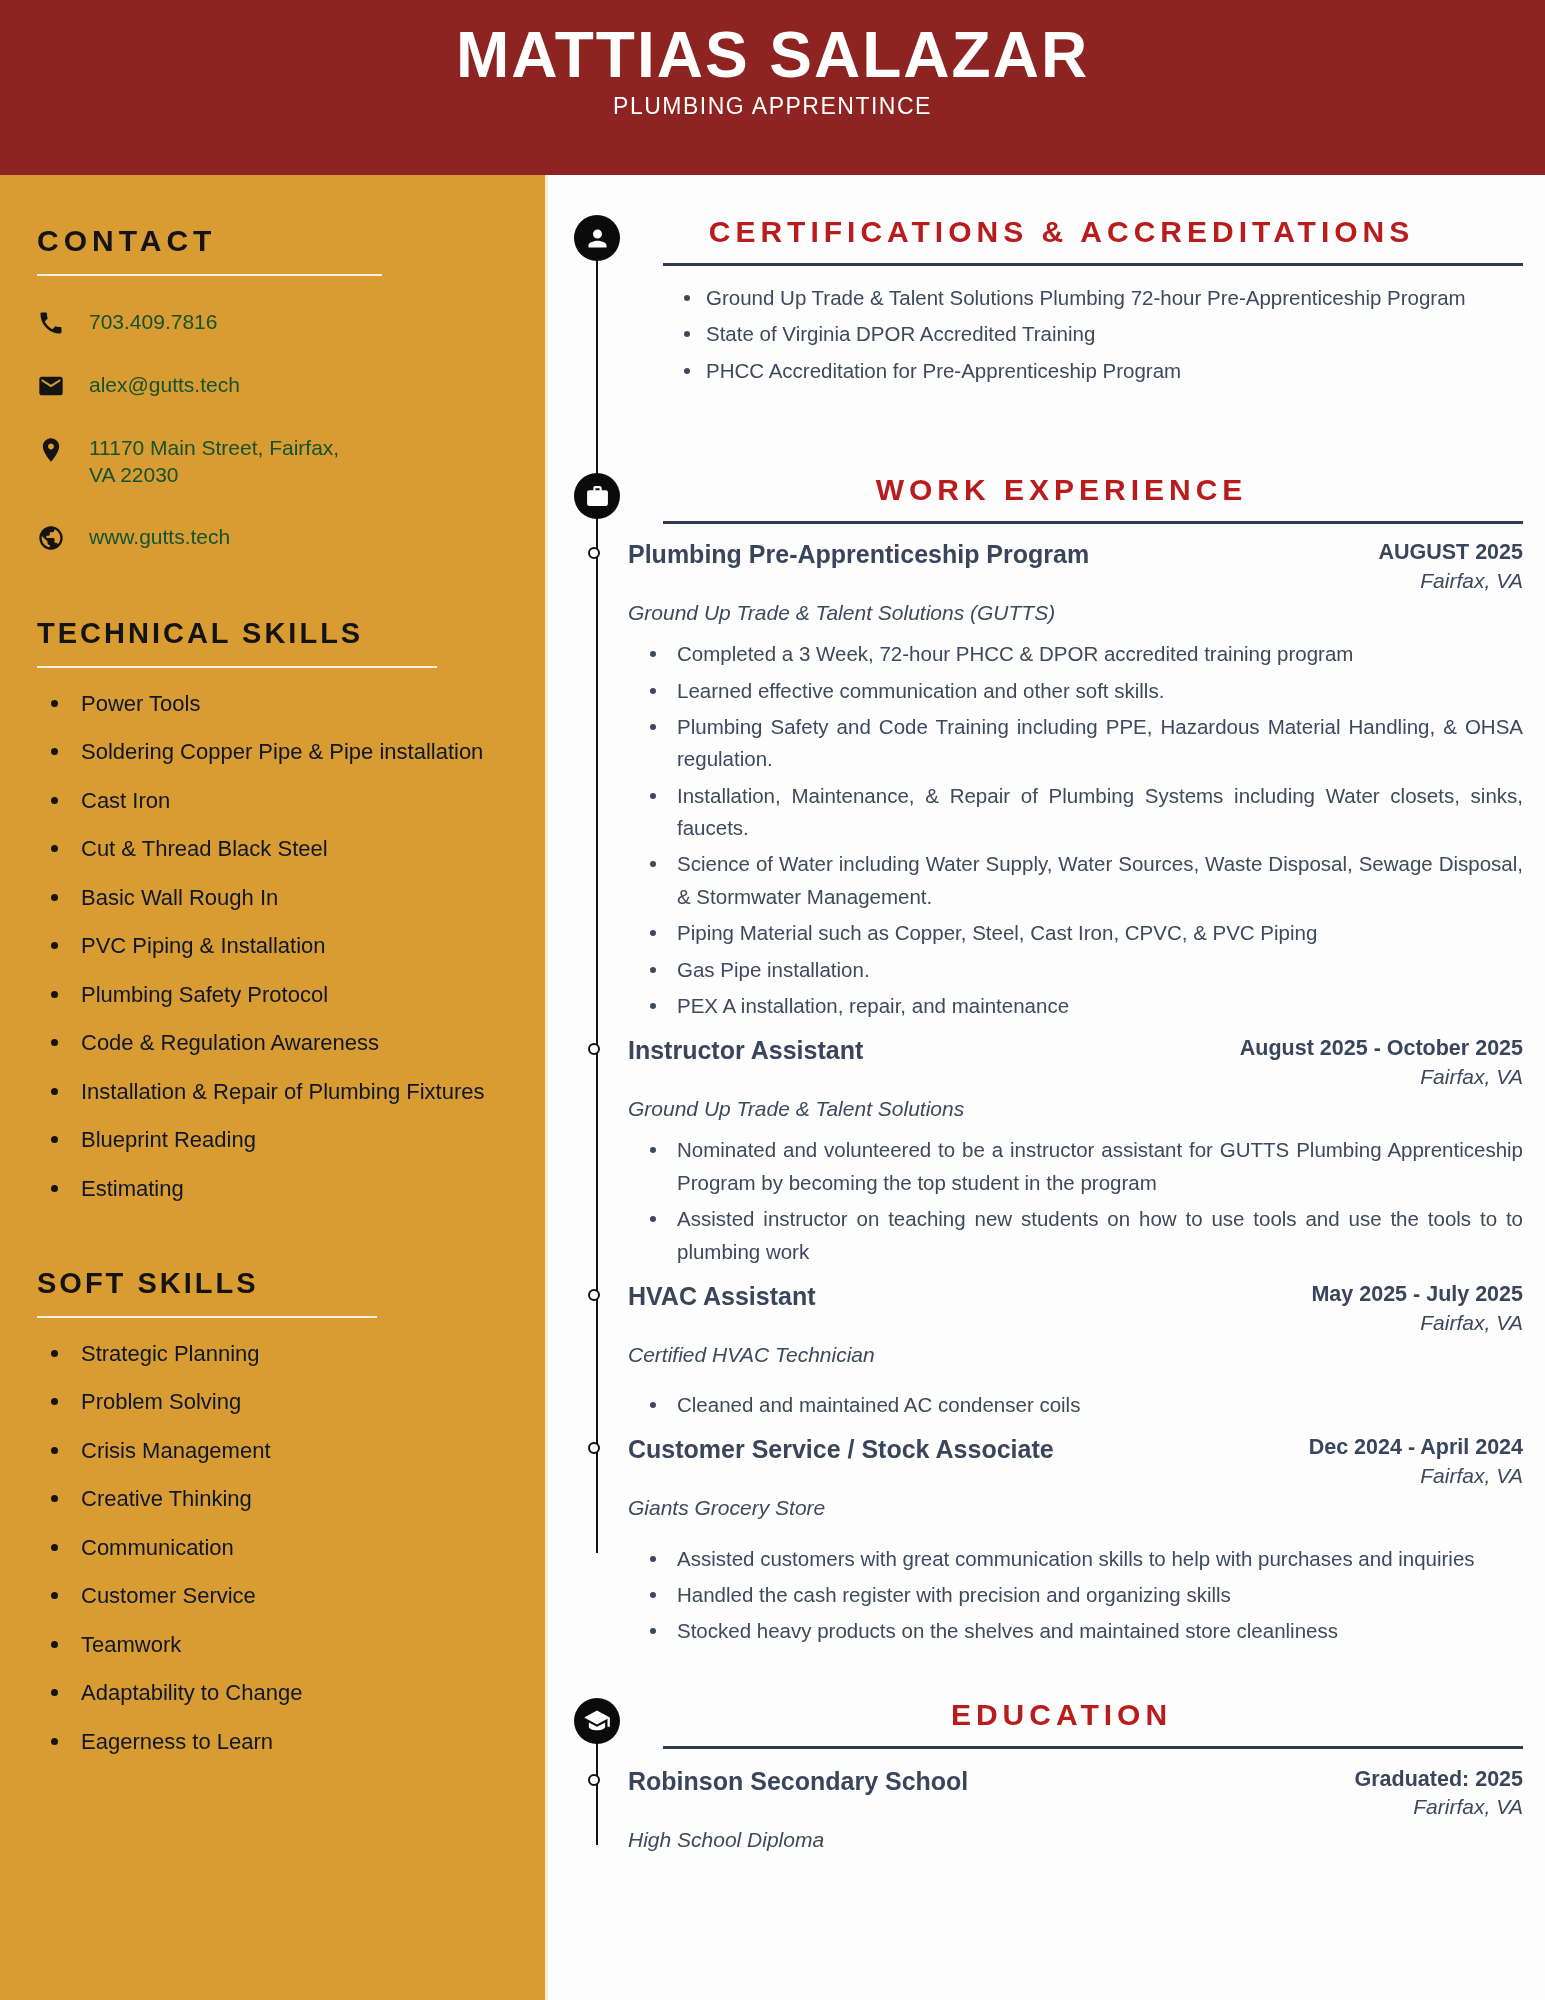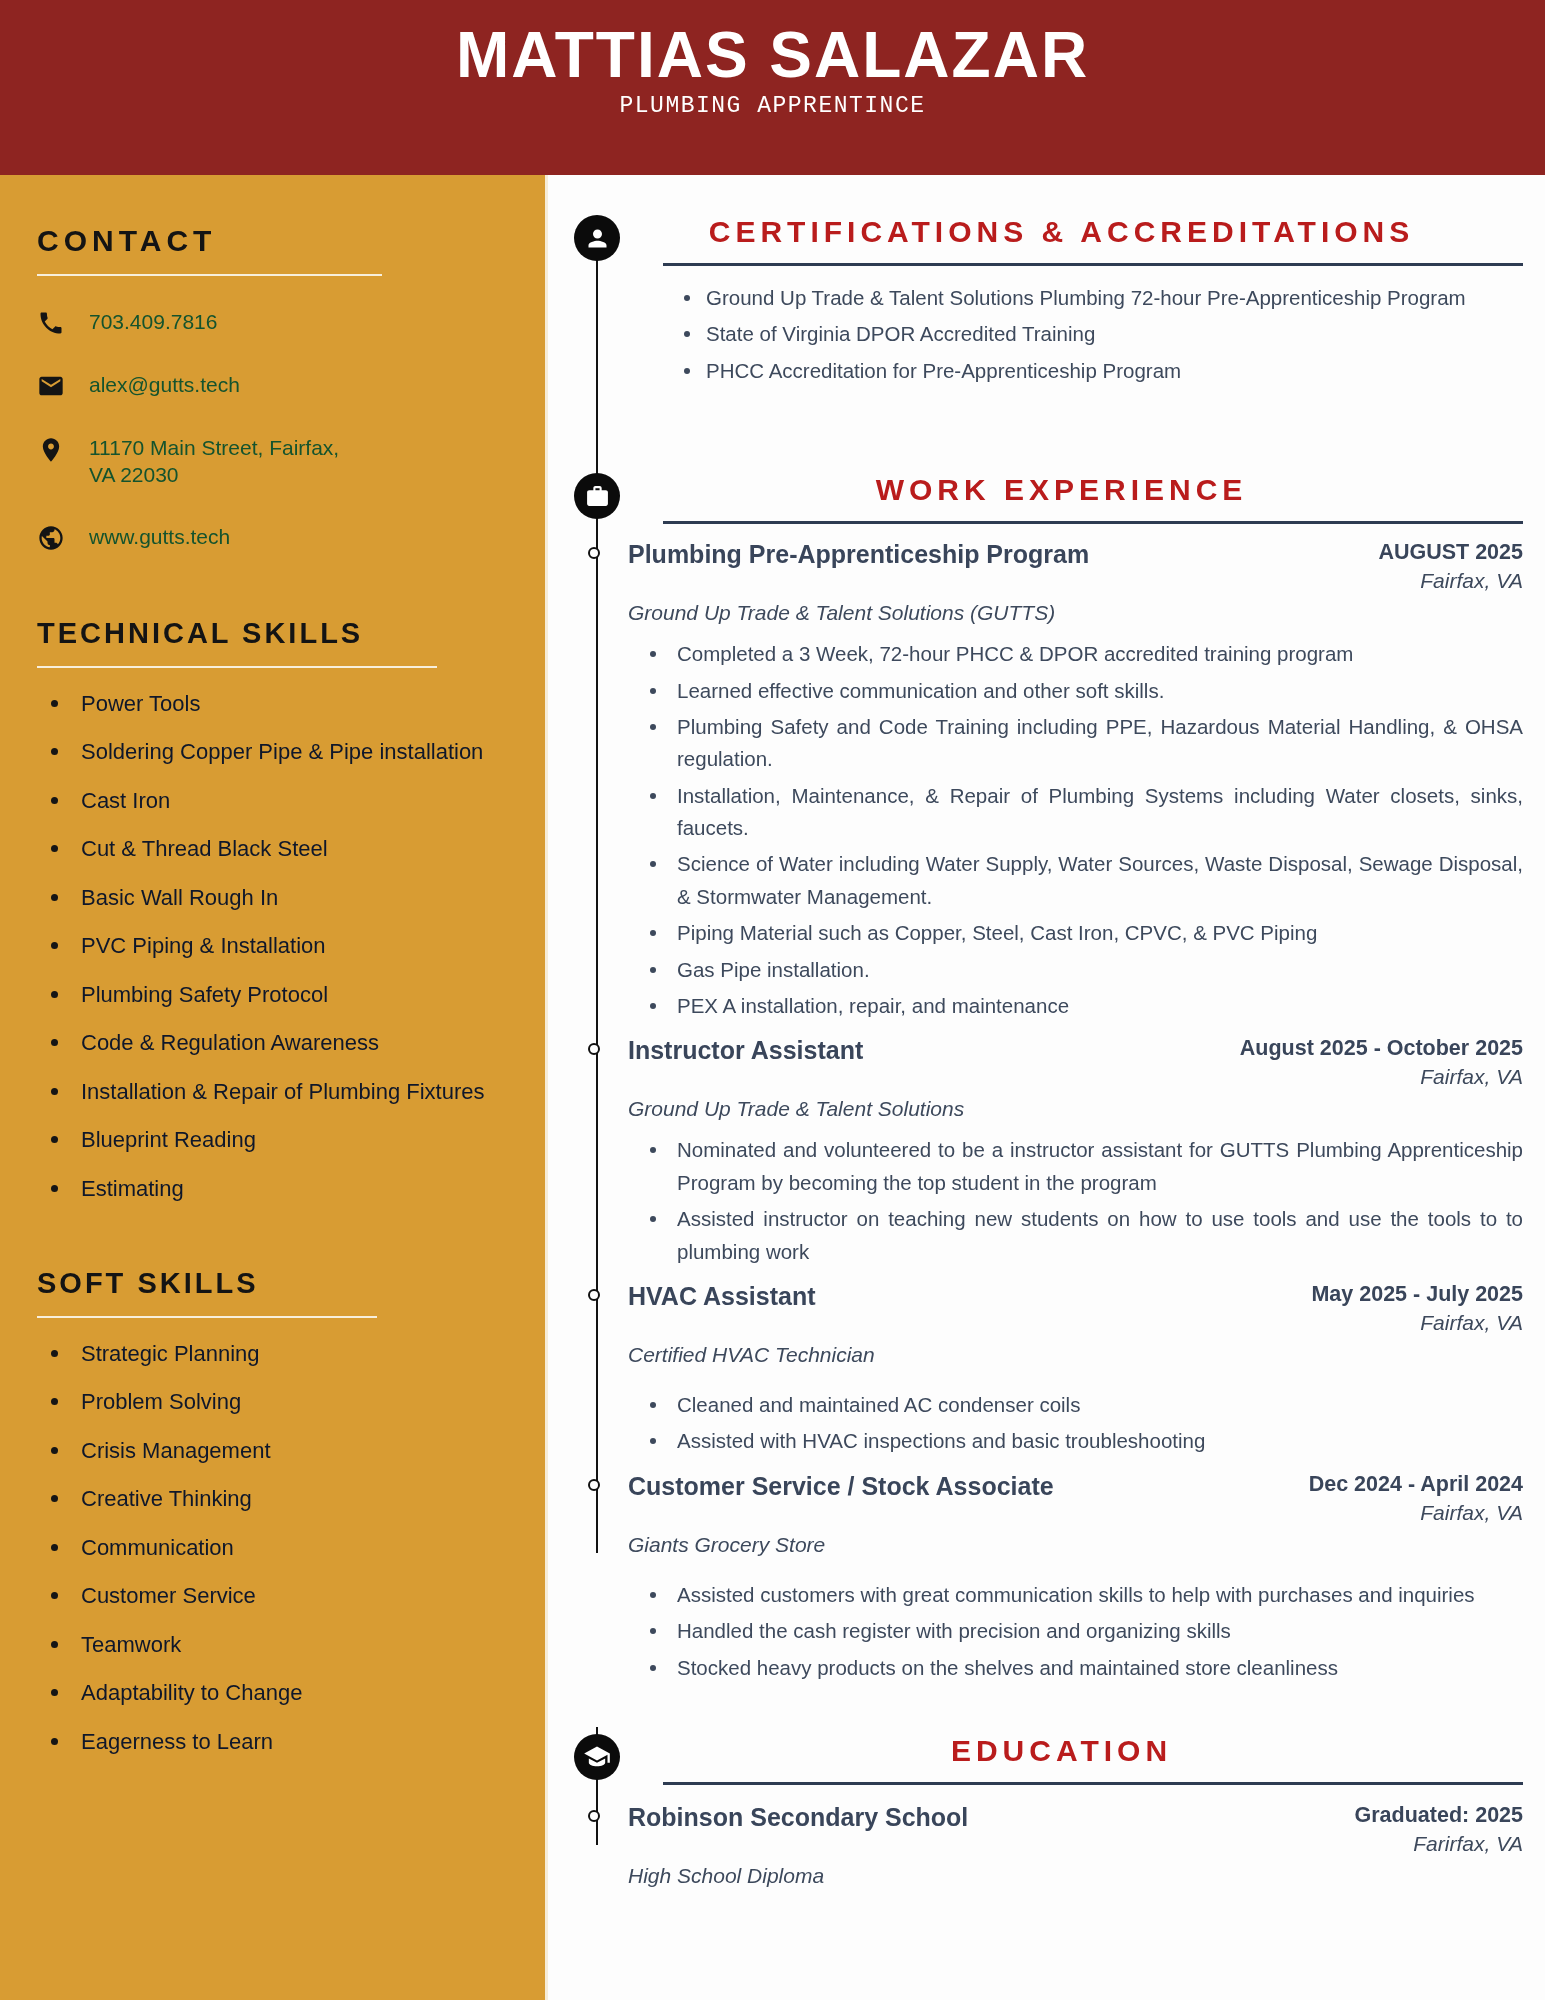--- a/index.html
+++ b/index.html
@@ -10,21 +10,21 @@
   }
   
   .header{
     position:absolute;left:0;top:0;width:1545px;height:175px;
     background:#8e2421;color:#ffffff;text-align:center;
   }
   .header .name{
     margin-top:22px;font-size:64px;font-weight:700;letter-spacing:2px;line-height:1.05;
   }
   .header .role{
-    margin-top:4px;font-size:23px;font-weight:400;letter-spacing:1.5px;font-family:Liberation Mono, monospace;
+    margin-top:4px;font-size:23px;font-weight:400;letter-spacing:1.5px;
   }
   
   .sidebar{
     position:absolute;left:0;top:175px;width:548px;height:1825px;
     background:#d89c33;border-right:3px solid #f6ecd8;box-sizing:border-box;
     padding:50px 34px 0 37px;color:#181818;
   }
   .side-heading{
     font-size:30px;font-weight:700;letter-spacing:5px;color:#141414;line-height:1.05;
   }
@@ -255,21 +255,20 @@
         <div class="job-head">
           <div class="job-title">HVAC Assistant</div>
           <div class="job-right">
             <div class="job-date">May 2025 - July 2025</div>
             <div class="job-loc">Fairfax, VA</div>
           </div>
         </div>
         <div class="job-company">Certified HVAC Technician</div>
         <ul>
           <li>Cleaned and maintained AC condenser coils</li>
-          <li>Assisted with HVAC inspections and basic troubleshooting</li>
         </ul>
       </div>
 
       <div class="job job3-gap">
         <div class="job-node"></div>
         <div class="job-head">
           <div class="job-title">Customer Service / Stock Associate</div>
           <div class="job-right">
             <div class="job-date">Dec 2024 - April 2024</div>
             <div class="job-loc">Fairfax, VA</div>

